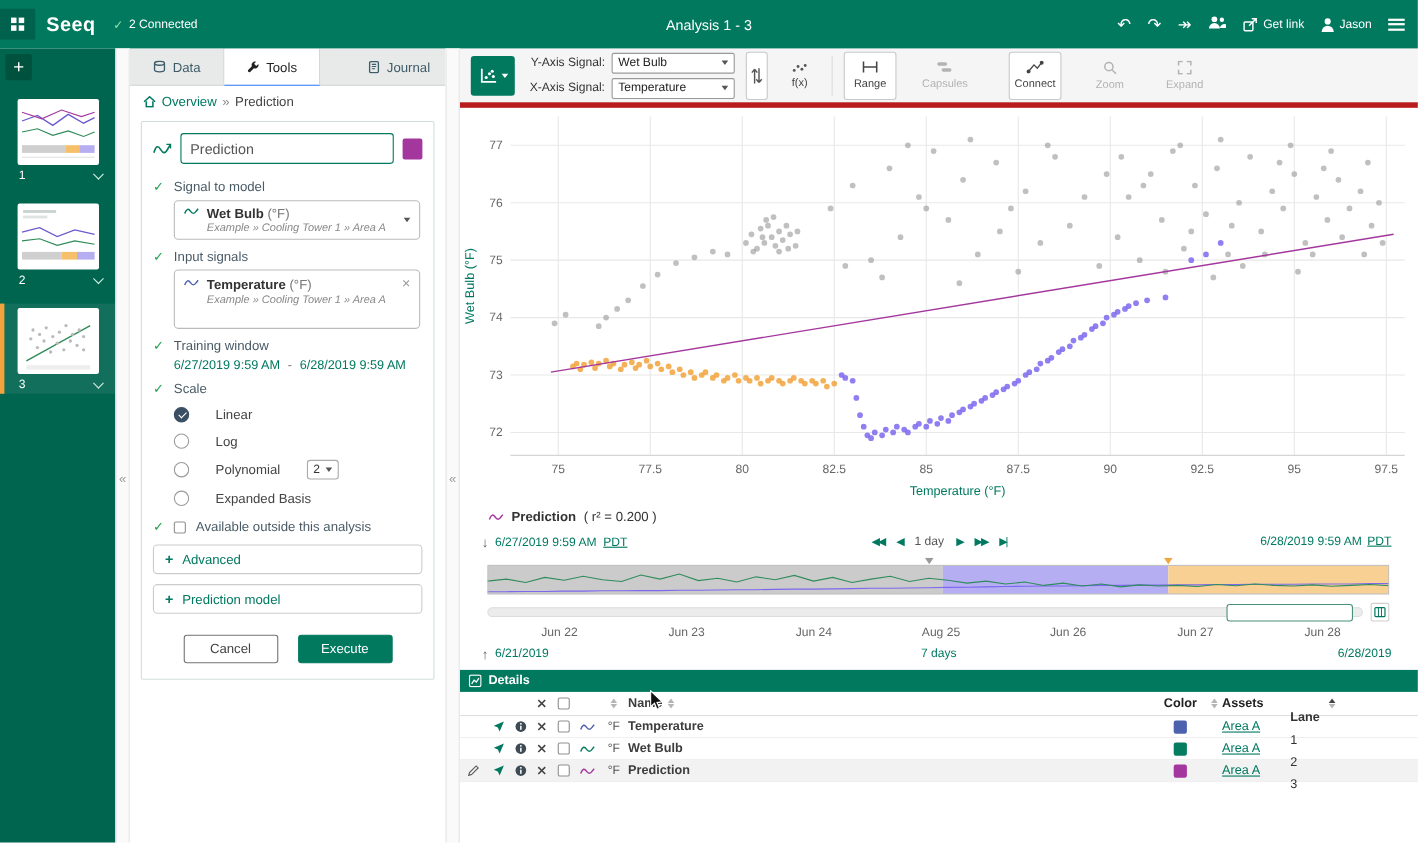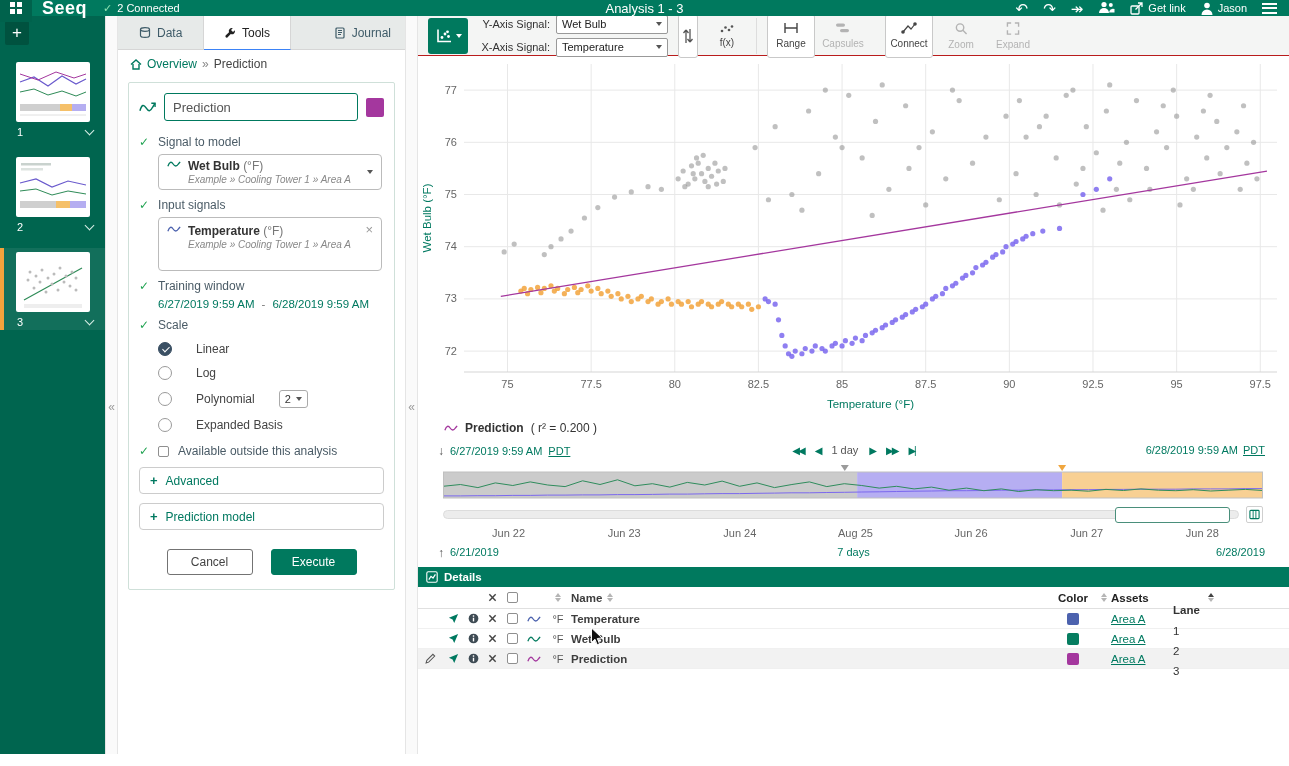--- a/index.html
+++ b/index.html
@@ -1,21 +1,21 @@
 <!DOCTYPE html>
 <html><head>
 <meta charset="utf-8">
 <style>
   * { box-sizing:border-box; margin:0; padding:0; }
   html,body { width:1289px; height:766px; overflow:hidden; background:#fff;
     font-family:"Liberation Sans","DejaVu Sans",sans-serif; font-size:12px; color:#333; position:relative; }
   a { color:#007960; text-decoration:none; cursor:pointer; }
 
   
-  .topbar { height:16px; background:#00795E; color:#fff; display:flex; align-items:center; position:relative; }
+  .topbar { height:44px; background:#00795E; color:#fff; display:flex; align-items:center; position:relative; }
   .app-grid { width:32px; height:28px; background:#00624C; display:flex; align-items:center; justify-content:center; }
   .logo { font-size:18px; font-weight:bold; margin:0 16px 0 10px; letter-spacing:.5px; }
   .connected { font-size:11px; display:flex; align-items:center; gap:5px; }
   .connected .chk { color:#8FE3B2; font-weight:bold; }
   .topbar-title { position:absolute; left:0; right:0; text-align:center; font-size:13px; pointer-events:none; }
   .topbar-right { margin-left:auto; display:flex; align-items:center; gap:15px; padding-right:12px; font-size:11px; z-index:2; }
   .tb-ico { font-size:15px; line-height:1; cursor:pointer; }
   .getlink,.user-item { display:flex; align-items:center; gap:5px; cursor:pointer; }
   .burger { display:flex; flex-direction:column; gap:2.5px; cursor:pointer; }
   .burger i { width:15px; height:2px; background:#fff; }
@@ -75,31 +75,31 @@
   .cb { width:11px; height:11px; border:1px solid #8f8f8f; border-radius:2px; background:#fff; display:inline-block; flex-shrink:0; }
   .expander { border:1px solid #ccc; border-radius:4px; margin:9px 10px; padding:5px 10px; color:#007960; display:flex; gap:8px; align-items:center; cursor:pointer; }
   .expander .plus { font-weight:bold; font-size:13px; }
   .form-buttons { display:flex; justify-content:center; gap:18px; padding:10px 0 12px; }
   .btn { width:86px; height:26px; border-radius:3px; font-size:12px; font-family:inherit; cursor:pointer; }
   .btn-cancel { background:#fff; border:1px solid #737373; color:#444; }
   .btn-execute { background:#00795E; border:1px solid #00795E; color:#fff; }
 
   
   .main { flex:1; display:flex; flex-direction:column; background:#fff; }
-  .main-toolbar { height:40px; background:#F4F5F4; border-bottom:1px solid #b91c1c; display:flex; align-items:center; padding:0 10px; gap:10px; flex-shrink:0; }
+  .main-toolbar { height:54px; background:#F4F5F4; border-bottom:5px solid #b91c1c; display:flex; align-items:center; padding:0 10px; gap:10px; flex-shrink:0; }
   .view-btn { width:40px; height:36px; background:#00795E; border-radius:3px; display:flex; align-items:center; justify-content:center; gap:3px; cursor:pointer; }
   .axis-selects { display:flex; flex-direction:column; gap:4px; }
   .axis-row { display:flex; align-items:center; gap:6px; font-size:11px; color:#333; }
   .axis-row label { width:72px; text-align:right; }
   .select { width:112px; height:19px; border:1px solid #999; border-radius:2px; background:#fff; font-size:11px;
     display:flex; align-items:center; justify-content:space-between; padding:0 5px; color:#222; cursor:pointer; }
   .swap-btn { height:44px; width:20px; border:1px solid #c9c9c9; border-radius:3px; background:#fff; display:flex; align-items:center; justify-content:center; color:#555; cursor:pointer; }
   .fx-btn { display:flex; flex-direction:column; align-items:center; justify-content:center; width:38px; height:44px; color:#444; font-size:10px; gap:3px; cursor:pointer; }
   .tb-sep { width:1px; height:36px; background:#ddd; }
-  .tb-buttons { display:flex; align-items:flex-start; gap:4px; }
+  .tb-buttons { display:flex; align-items:flex-start; gap:20px; }
   .tb-btn { display:flex; flex-direction:column; align-items:center; justify-content:center; min-width:48px; height:44px; gap:4px;
     font-size:10px; color:#444; border:1px solid transparent; border-radius:3px; cursor:pointer; background:transparent; }
   .tb-btn.boxed { border-color:#c9c9c9; background:#fff; }
   .tb-btn.disabled { color:#b3b3b3; cursor:default; }
   .tb-btn svg { display:block; }
 
   .chart-wrap { height:360px; position:relative; flex-shrink:0; }
   .legend-row { height:24px; display:flex; align-items:center; gap:7px; padding-left:26px; color:#333; flex-shrink:0; }
   .legend-name { font-weight:bold; }
 

